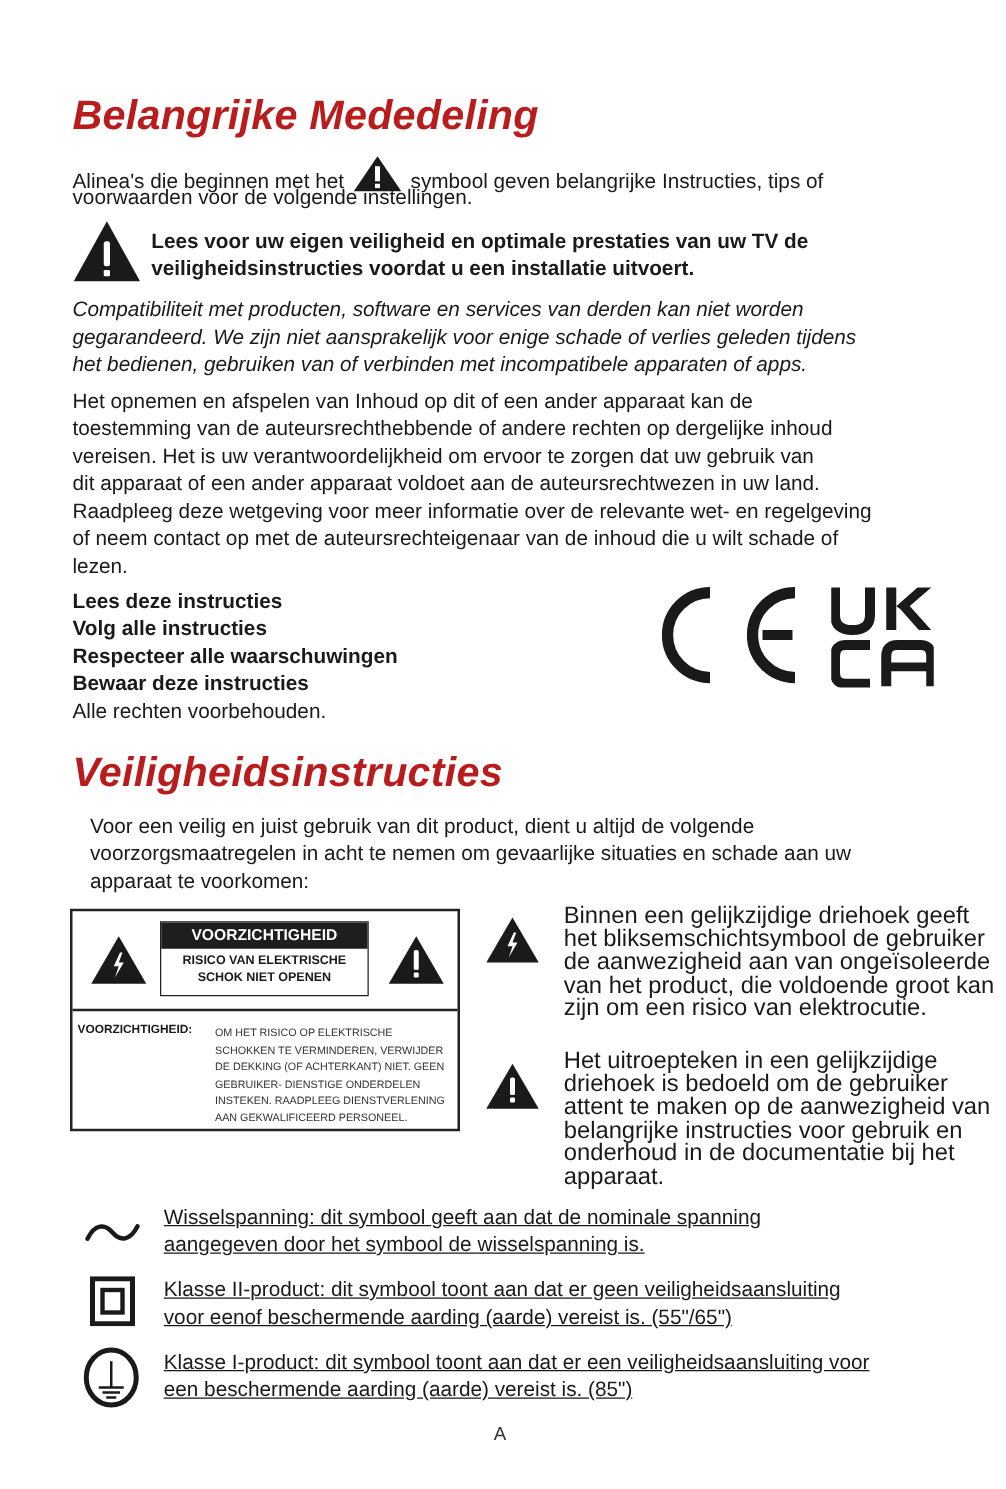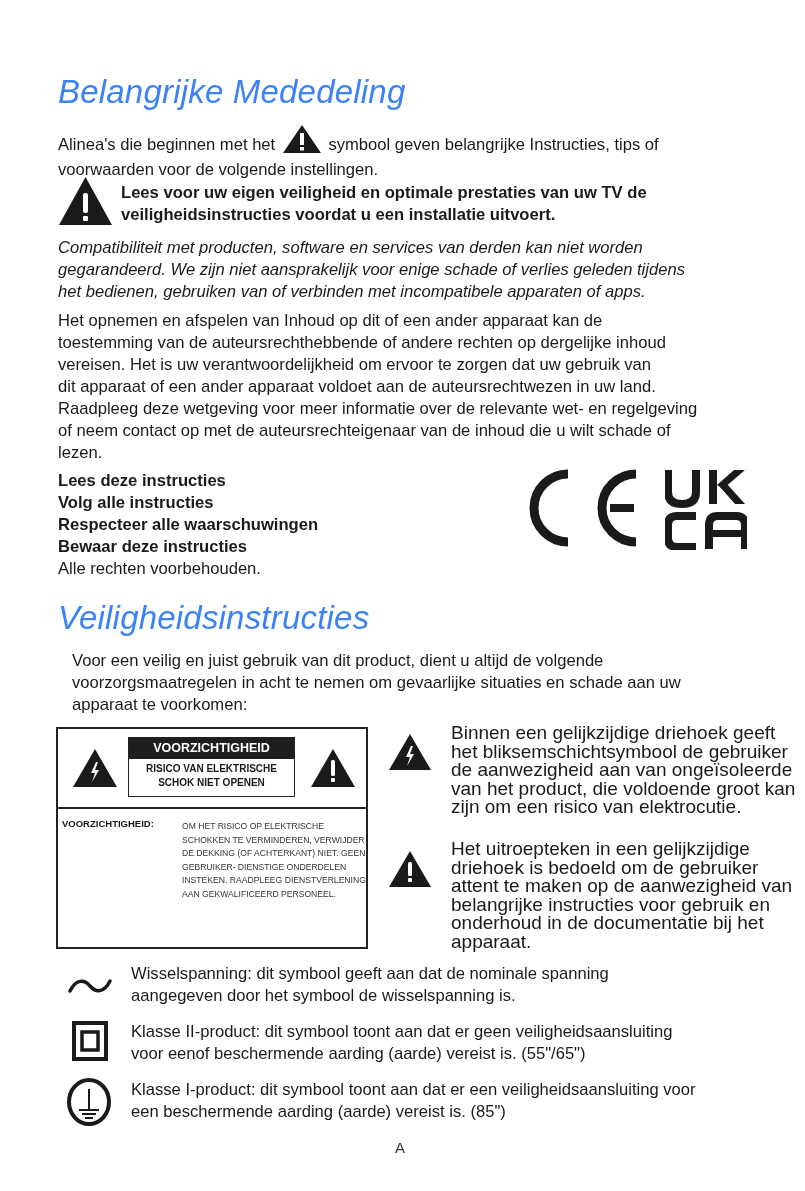--- a/index.html
+++ b/index.html
@@ -1,47 +1,47 @@
 <!DOCTYPE html>
 <html><head>
 <meta charset="utf-8">
 <style>
   html, body { margin: 0; padding: 0; background: #ffffff; }
   body { width: 805px; height: 1191px; position: relative; overflow: hidden;
          font-family: "Liberation Sans", sans-serif; color: #1a1a1a; }
   .abs { position: absolute; }
-  .h1 { font-weight: normal; font-style: italic; font-size: 33px; letter-spacing: 0.2px; color: #3b82f6; margin: 0; }
+  .h1 { font-weight: bold; font-style: italic; font-size: 33px; letter-spacing: 0.2px; color: #b91c1c; margin: 0; }
   .p { font-size: 16.6px; line-height: 22px; margin: 0; color: #1a1a1a; }
   .p-bold { font-weight: bold; }
   .tri { display: inline-block; }
-  .warn-box { position: absolute; left: 56px; top: 727px; width: 312px; height: 222px; border: 2px solid #222; box-sizing: border-box; padding-left: 47px; }
+  .warn-box { position: absolute; left: 56px; top: 727px; width: 312px; height: 178px; border: 2px solid #222; box-sizing: border-box; padding-left: 47px; }
   .warn-top { position: absolute; left: 0; top: 0; right: 0; height: 78px; border-bottom: 2px solid #222; }
   .label-box { position: absolute; left: 70px; top: 8px; width: 167px; height: 60px; border: 1.5px solid #222; box-sizing: border-box; }
   .label-head { background: #1e1e1e; color: #fff; font-weight: bold; font-size: 12.5px; text-align: center; height: 21px; line-height: 21px; }
   .label-sub { font-weight: bold; font-size: 10px; text-align: center; line-height: 14px; padding-top: 3px; color: #1a1a1a; }
   .warn-bottom-label { position: absolute; left: 4px; top: 89px; font-size: 9.5px; font-weight: bold; color: #1a1a1a; }
-  .warn-bottom-text { position: absolute; left: 124px; top: 91px; font-size: 8.6px; line-height: 13.5px; color: #333; width: 195px; }
+  .warn-bottom-text { position: absolute; left: 114px; top: 91px; font-size: 8.6px; line-height: 13.5px; color: #333; width: 195px; }
   .side-text { font-size: 19px; line-height: 18.6px; color: #1a1a1a; margin: 0; }
-  .sym-text { font-size: 16.6px; line-height: 22px; color: #1a1a1a; margin: 0; }
+  .sym-text { font-size: 16.6px; line-height: 22px; color: #1a1a1a; margin: 0; text-decoration: underline; }
 </style>
 </head>
 <body>
 
 <h1 class="h1 abs" style="left:58px; top:73px;">Belangrijke Mededeling</h1>
 
 <div class="abs p" style="left:58px; top:124px; white-space:nowrap;">
   <span>Alinea's die beginnen met het</span>
   <svg class="tri" width="40" height="30" viewBox="0 0 40 30" style="vertical-align:-4px; margin:0 2px;">
     <polygon points="20,1 39,29 1,29" fill="#1a1a1a"></polygon>
     <rect x="18" y="9" width="4" height="12" fill="#fff"></rect>
     <rect x="18" y="23" width="4" height="3.5" fill="#fff"></rect>
   </svg>
   <span>symbool geven belangrijke Instructies, tips of</span>
 </div>
-<p class="abs p" style="left:58px; top:147px;margin-top:12px;">voorwaarden voor de volgende instellingen.</p>
+<p class="abs p" style="left:58px; top:147px;">voorwaarden voor de volgende instellingen.</p>
 
 <svg class="abs" style="left:58px; top:176px;" width="55" height="50" viewBox="0 0 55 50">
   <polygon points="27.5,1 54,49 1,49" fill="#1a1a1a"></polygon>
   <rect x="25" y="17" width="5" height="20" rx="2" fill="#fff"></rect>
   <rect x="25" y="40" width="5" height="5" rx="1" fill="#fff"></rect>
 </svg>
 <p class="abs p p-bold" style="left:121px; top:182px;">Lees voor uw eigen veiligheid en optimale prestaties van uw TV de</p>
 <p class="abs p p-bold" style="left:121px; top:204px;">veiligheidsinstructies voordat u een installatie uitvoert.</p>
 
 <div class="abs" style="left:58px; top:237px;font-style:italic;">

